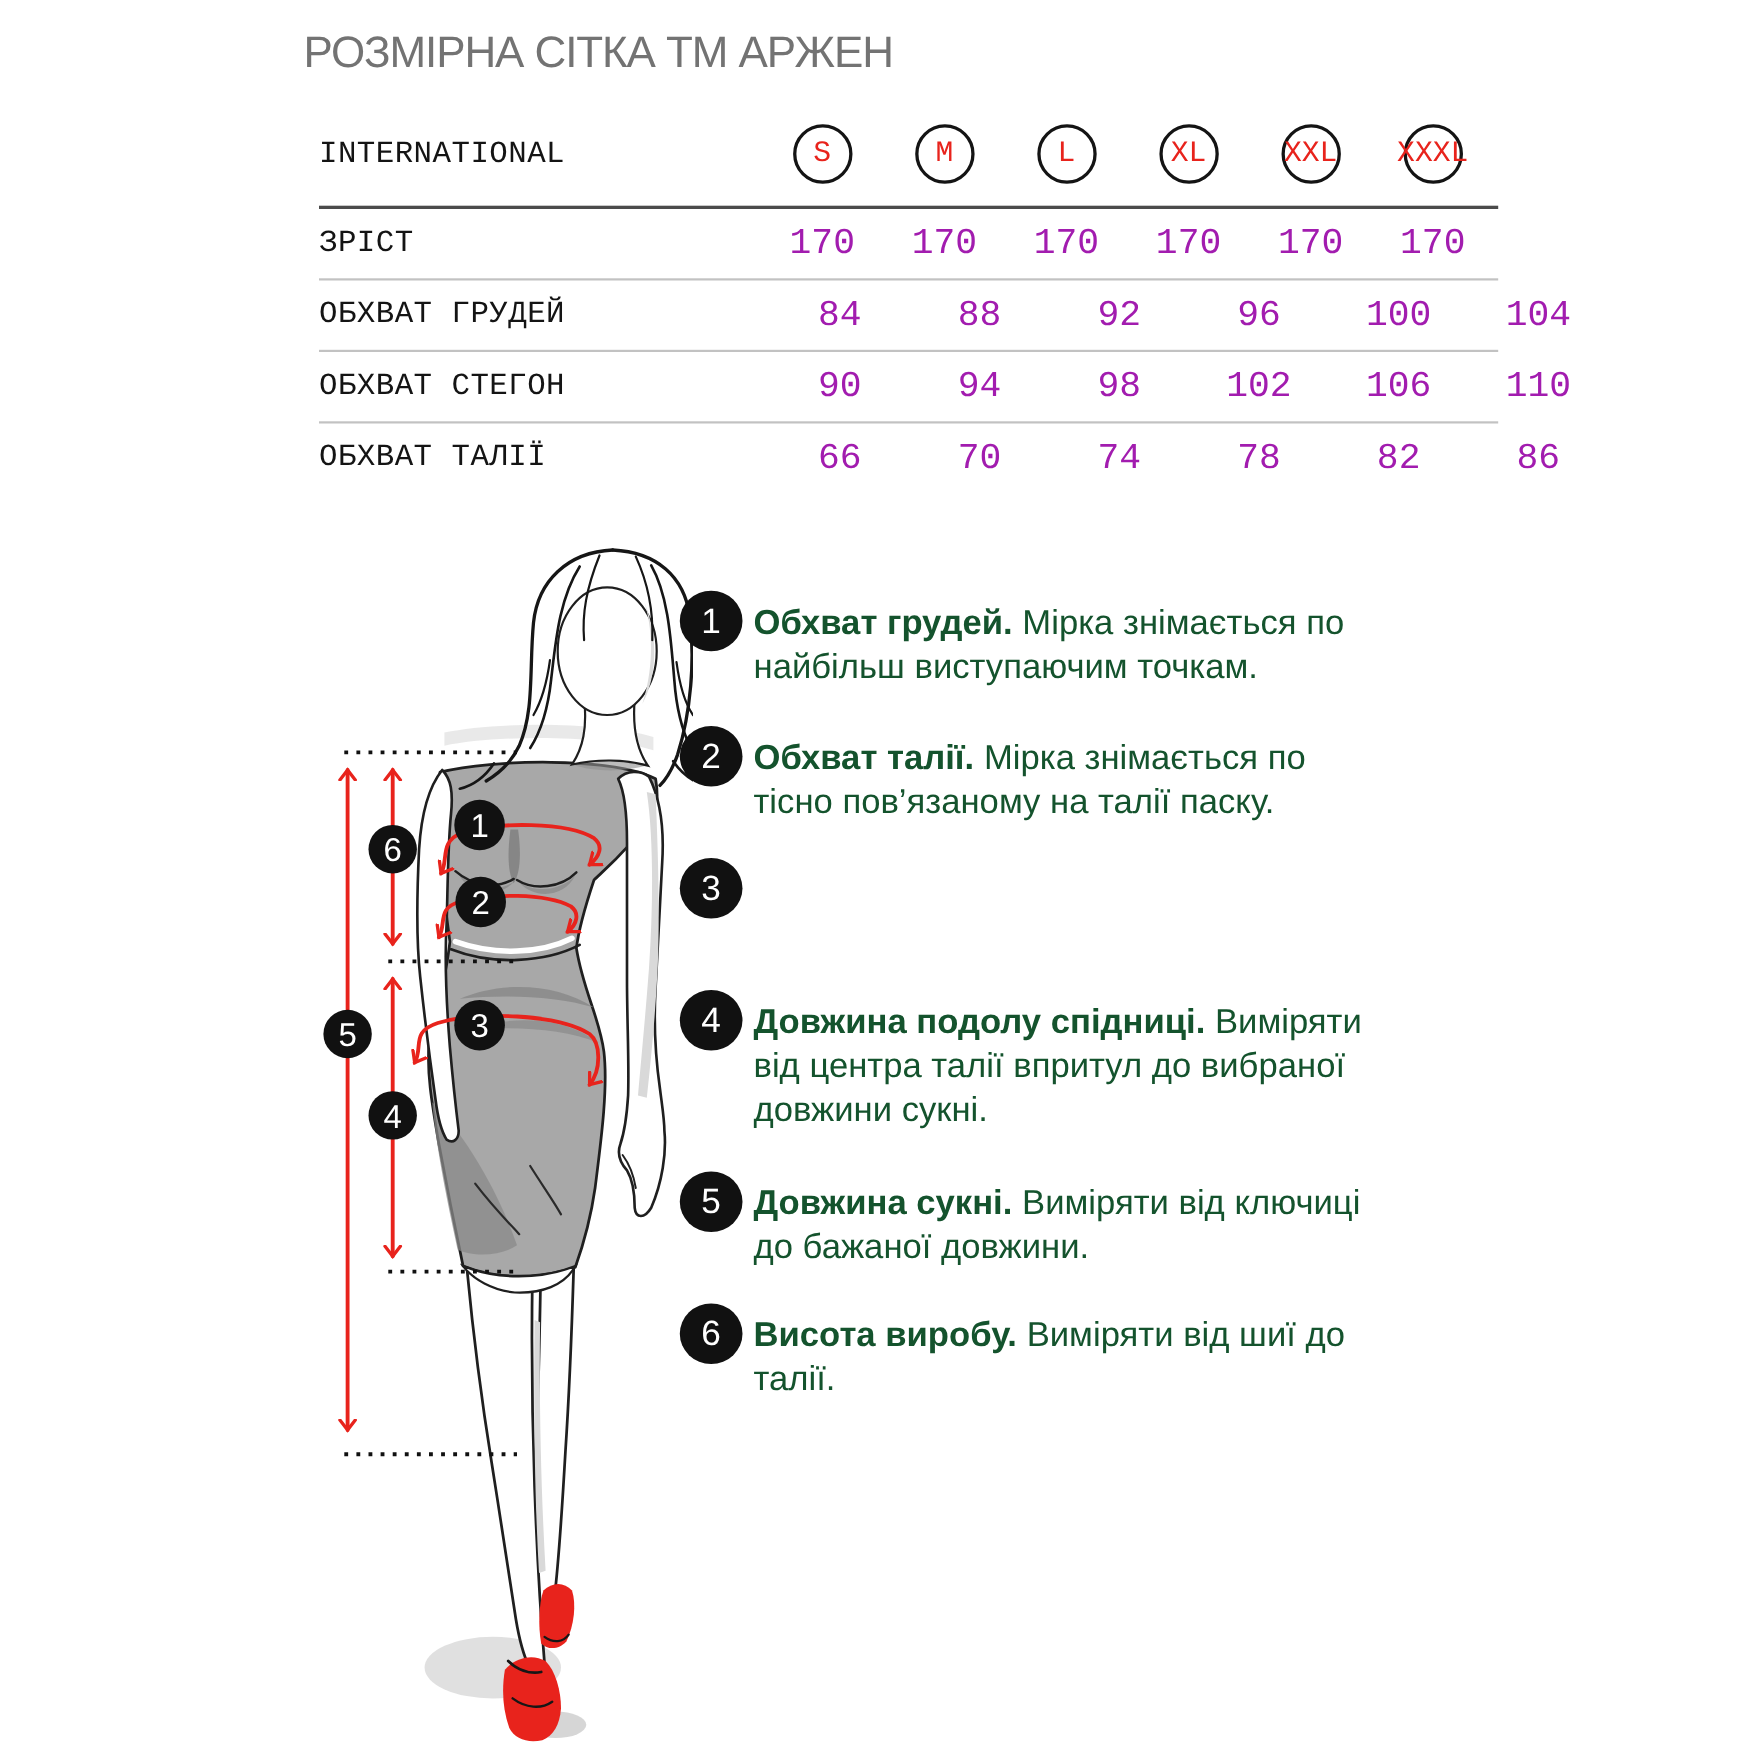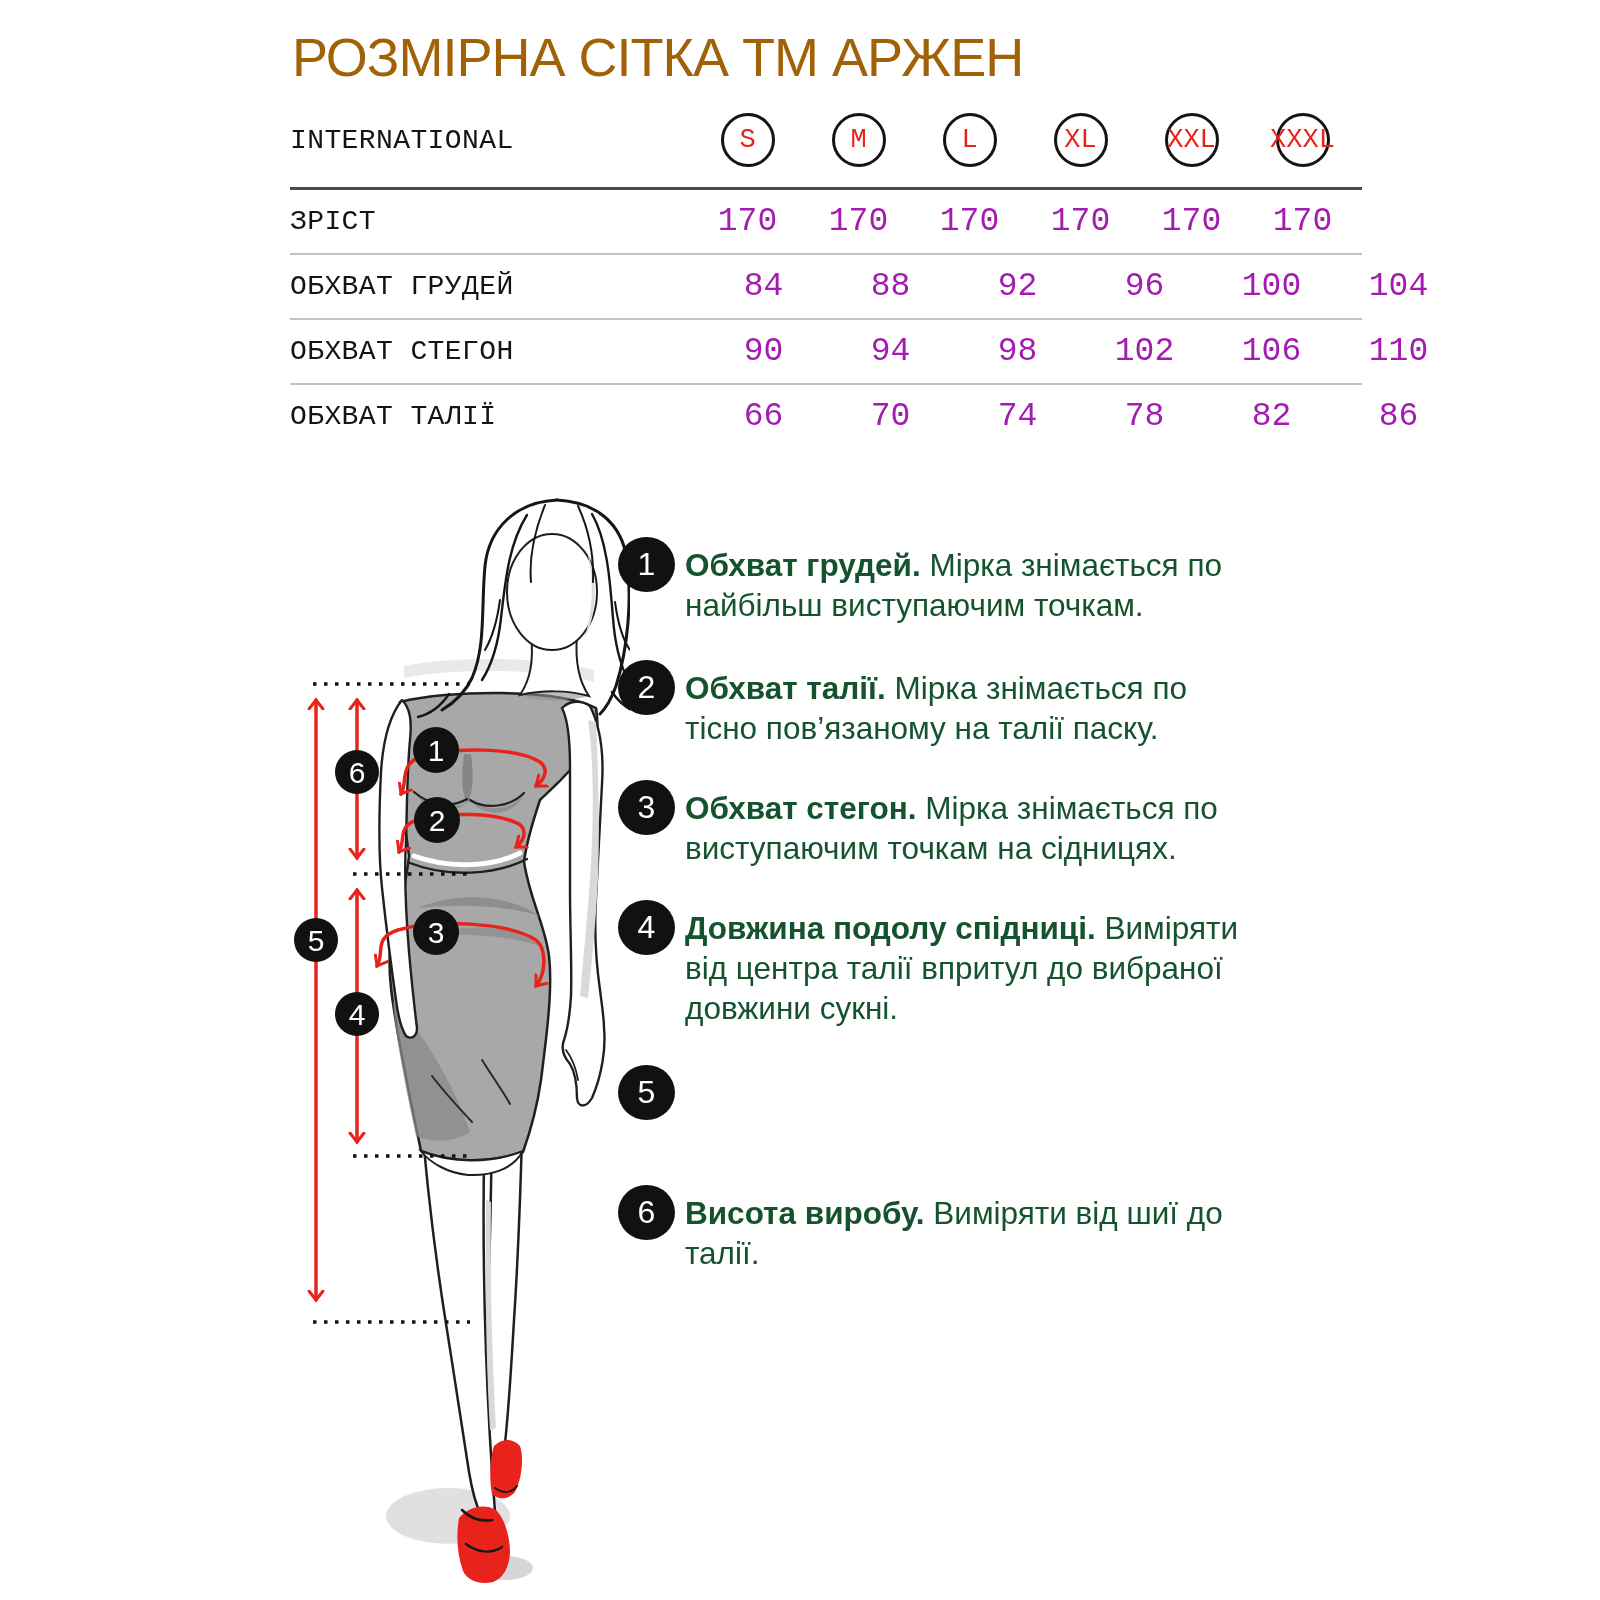--- a/index.html
+++ b/index.html
@@ -2,22 +2,22 @@
 <html><head>
 <meta charset="utf-8">
 <style>
   html,body{margin:0;padding:0;background:#fff;}
   .page{
     position:relative;width:1600px;height:1600px;background:#ffffff;overflow:hidden;
     font-family:"Liberation Sans","DejaVu Sans",sans-serif;color:#1a1a1a;
   }
   
   .title{
-    position:absolute;left:292px;top:26px;font-size:54px;letter-spacing:-1px;
-    color:#a16207;font-weight:500;white-space:nowrap;
+    position:absolute;left:276px;top:26px;font-size:40px;letter-spacing:-1px;
+    color:#737373;font-weight:500;white-space:nowrap;
   }
   
   .size-table{position:absolute;left:290px;top:98px;width:1072px;font-family:Liberation Mono, monospace;}
   .trow{display:grid;grid-template-columns:402px repeat(6,111px);align-items:center;}
   .trow-intl{height:84px;}
   .trow-ua{height:52px;}
   .trow-data{height:63px;}
   .rule-thick{height:0;border-top:3px solid #4b4b4b;margin-top:5px;}
   .trow-data + .trow-data{border-top:2px solid #c2c2c2;gap:16px;}
   .rlabel{font-size:28px;letter-spacing:.4px;color:#141414;white-space:nowrap;}
@@ -249,35 +249,35 @@
     <div class="icircle">
         <span>2</span>
       </div>
     <div class="itext"><b>Обхват талії.</b> <span class="itail">Мірка знімається по
 тісно пов’язаному на талії паску.</span></div>
   </div>
   <div class="instr" style="top:780px">
     <div class="icircle">
         <span>3</span>
       </div>
-    <div class="itext"><b>Обхват стегон.</b> <span class="itail">Мірка знімається по
-виступаючим точкам на сідницях.</span></div>
   </div>
   <div class="instr" style="top:900px">
     <div class="icircle">
         <span>4</span>
       </div>
     <div class="itext"><b>Довжина подолу спідниці.</b> <span class="itail">Виміряти
 від центра талії впритул до вибраної
 довжини сукні.</span></div>
   </div>
   <div class="instr" style="top:1065px">
     <div class="icircle">
         <span>5</span>
       </div>
+    <div class="itext"><b>Довжина сукні.</b> <span class="itail">Виміряти від ключиці
+до бажаної довжини.</span></div>
   </div>
   <div class="instr" style="top:1185px">
     <div class="icircle">
         <span>6</span>
       </div>
     <div class="itext"><b>Висота виробу.</b> <span class="itail">Виміряти від шиї до
 талії.</span></div>
   </div>
 
 </div>

